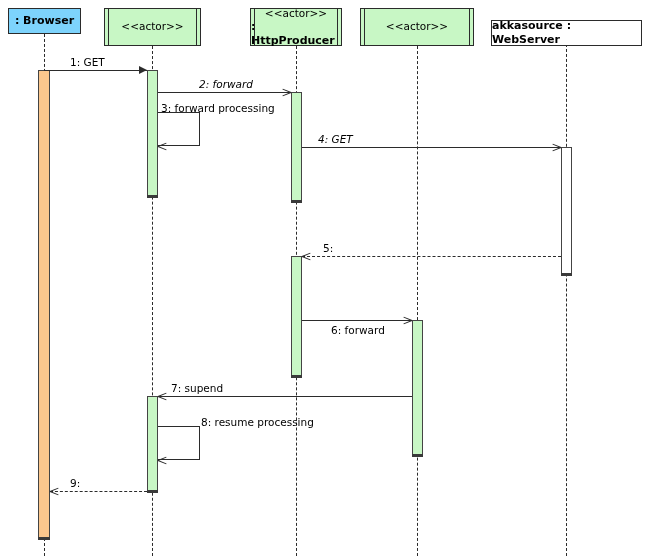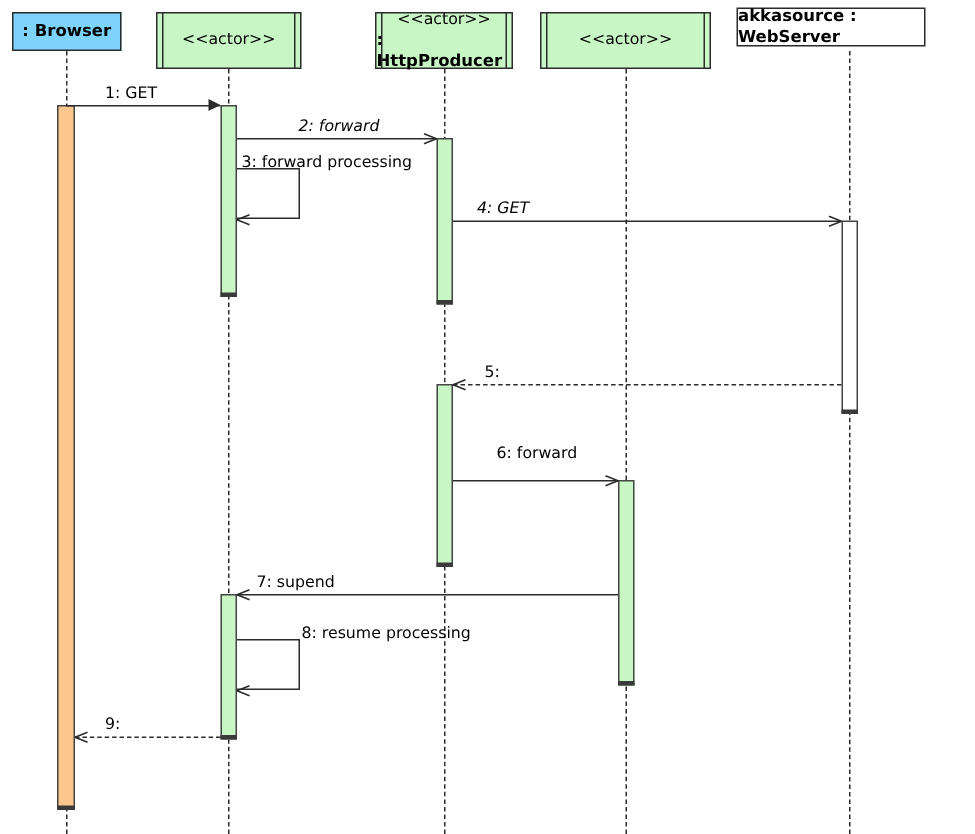--- a/index.html
+++ b/index.html
@@ -73,21 +73,21 @@
 
   <div class="head actor" style="left:250px;top:8px;width:92px;height:38px;">
     <span class="stereo">&lt;&lt;actor&gt;&gt;</span>
     <span class="iname">: HttpProducer</span>
   </div>
 
   <div class="head actor" style="left:360px;top:8px;width:114px;height:38px;">
     <span class="stereo">&lt;&lt;actor&gt;&gt;</span>
   </div>
 
-  <div class="head server" style="left:491px;top:5px;width:126px;height:26px;">
+  <div class="head server" style="left:491px;top:20px;width:151px;height:26px;">
     <span class="iname">akkasource : WebServer</span>
   </div>
 
   <div class="act orange" style="left:38px;  top:70px;  width:12px; height:470px;"></div>
   <div class="act green" style="left:147px; top:70px;  width:11px; height:128px;"></div>
   <div class="act green" style="left:291px; top:92px;  width:11px; height:111px;"></div>
   <div class="act white" style="left:561px; top:147px; width:11px; height:129px;"></div>
   <div class="act green" style="left:291px; top:256px; width:11px; height:122px;"></div>
   <div class="act green" style="left:412px; top:320px; width:11px; height:137px;"></div>
   <div class="act green" style="left:147px; top:396px; width:11px; height:97px;"></div>
@@ -107,21 +107,21 @@
   <div class="msgline" style="left:302px; top:147px; width:259px;"></div>
   <div class="arrowhead openright" style="left:552px; top:143px;"></div>
   <div class="label" style="left:318px; top:133px;font-style:italic;">4: GET</div>
 
   <div class="msgline dashed" style="left:302px; top:256px; width:259px;"></div>
   <div class="arrowhead openleft" style="left:302px; top:252px;"></div>
   <div class="label" style="left:323px; top:242px;">5:</div>
 
   <div class="msgline" style="left:302px; top:320px; width:110px;"></div>
   <div class="arrowhead openright" style="left:403px; top:316px;"></div>
-  <div class="label" style="left:331px; top:296px;">6: forward</div>
+  <div class="label" style="left:331px; top:324px;">6: forward</div>
 
   <div class="msgline" style="left:158px; top:396px; width:254px;"></div>
   <div class="arrowhead openleft" style="left:158px; top:392px;"></div>
   <div class="label" style="left:171px; top:382px;">7: supend</div>
 
   <div class="self" style="left:158px; top:426px; width:42px; height:34px;"></div>
   <div class="arrowhead openleft" style="left:158px; top:456px;"></div>
   <div class="label" style="left:161px; top:416px;margin-left:40px;">8: resume processing</div>
 
   <div class="msgline dashed" style="left:50px; top:491px; width:97px;"></div>

